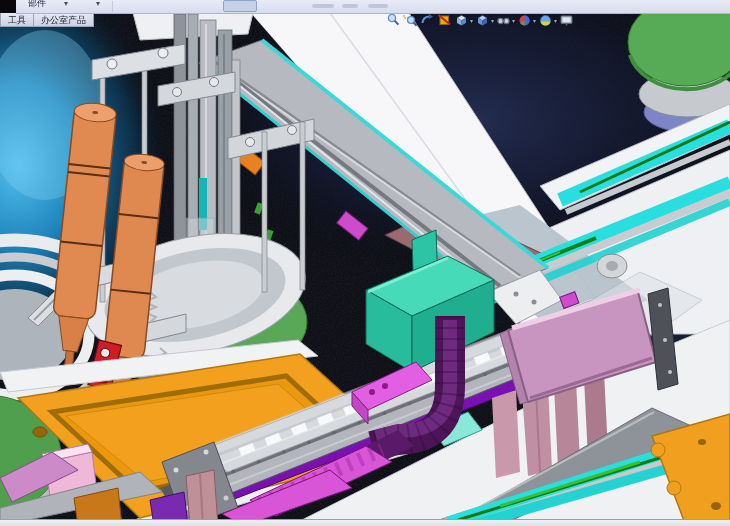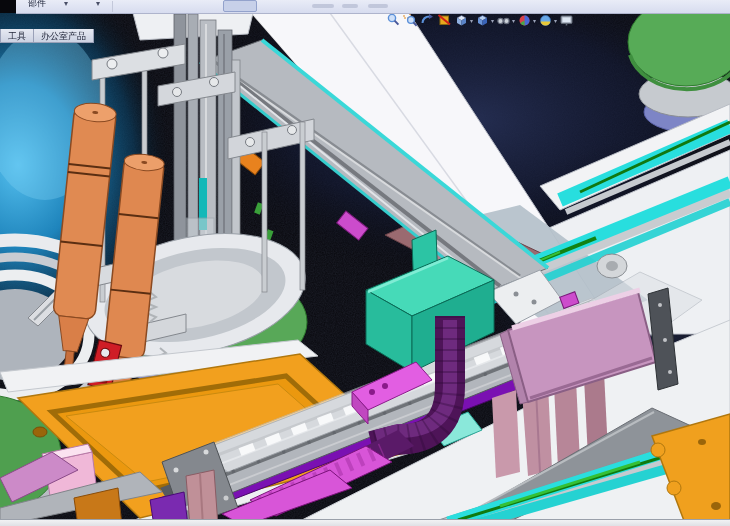--- a/index.html
+++ b/index.html
@@ -10,21 +10,21 @@
     background:linear-gradient(#e9ecf7,#d7dcef);border-bottom:1px solid #aeb4cc;z-index:30;margin-left:16px;}
   .tb-label{position:absolute;left:12px;top:-3px;font-size:9px;color:#20263c;}
   .tb-caret{position:absolute;top:-1px;font-size:8px;color:#4a5068;}
   .tb-caret.c1{left:48px}
   .tb-caret.c2{left:80px}
   .tb-sep{position:absolute;left:96px;top:1px;width:1px;height:11px;background:#c3c8da;}
   .tb-ghost{position:absolute;top:4px;height:4px;border-radius:2px;background:#b9bfd4;opacity:.8;}
   .tb-pressed{position:absolute;left:207px;top:0px;width:34px;height:12px;border-radius:2px;
     background:#c7d0e9;border:1px solid #93a2cc;box-sizing:border-box;}
   
-  .tabs{position:absolute;left:0;top:29px;height:16px;display:flex;z-index:25;}
+  .tabs{position:absolute;left:0;top:13px;height:16px;display:flex;z-index:25;}
   .tab{height:14px;line-height:14px;padding:0 7px;font-size:9px;color:#1c2134;
     background:linear-gradient(#e6e9f2,#ccd2e2);border:1px solid #9aa1b8;border-top:none;
     box-sizing:border-box;white-space:nowrap;}
   .tab+.tab{border-left:none;}
   
   .headsup{position:absolute;left:383px;top:11px;display:flex;align-items:center;gap:2px;
     z-index:25;padding:1px 3px;}
   .hicon{width:15px;height:16px;display:inline-block;}
   .hcaret{font-size:6px;color:#9aa2b8;margin:0 0 0 -1px;}
   

